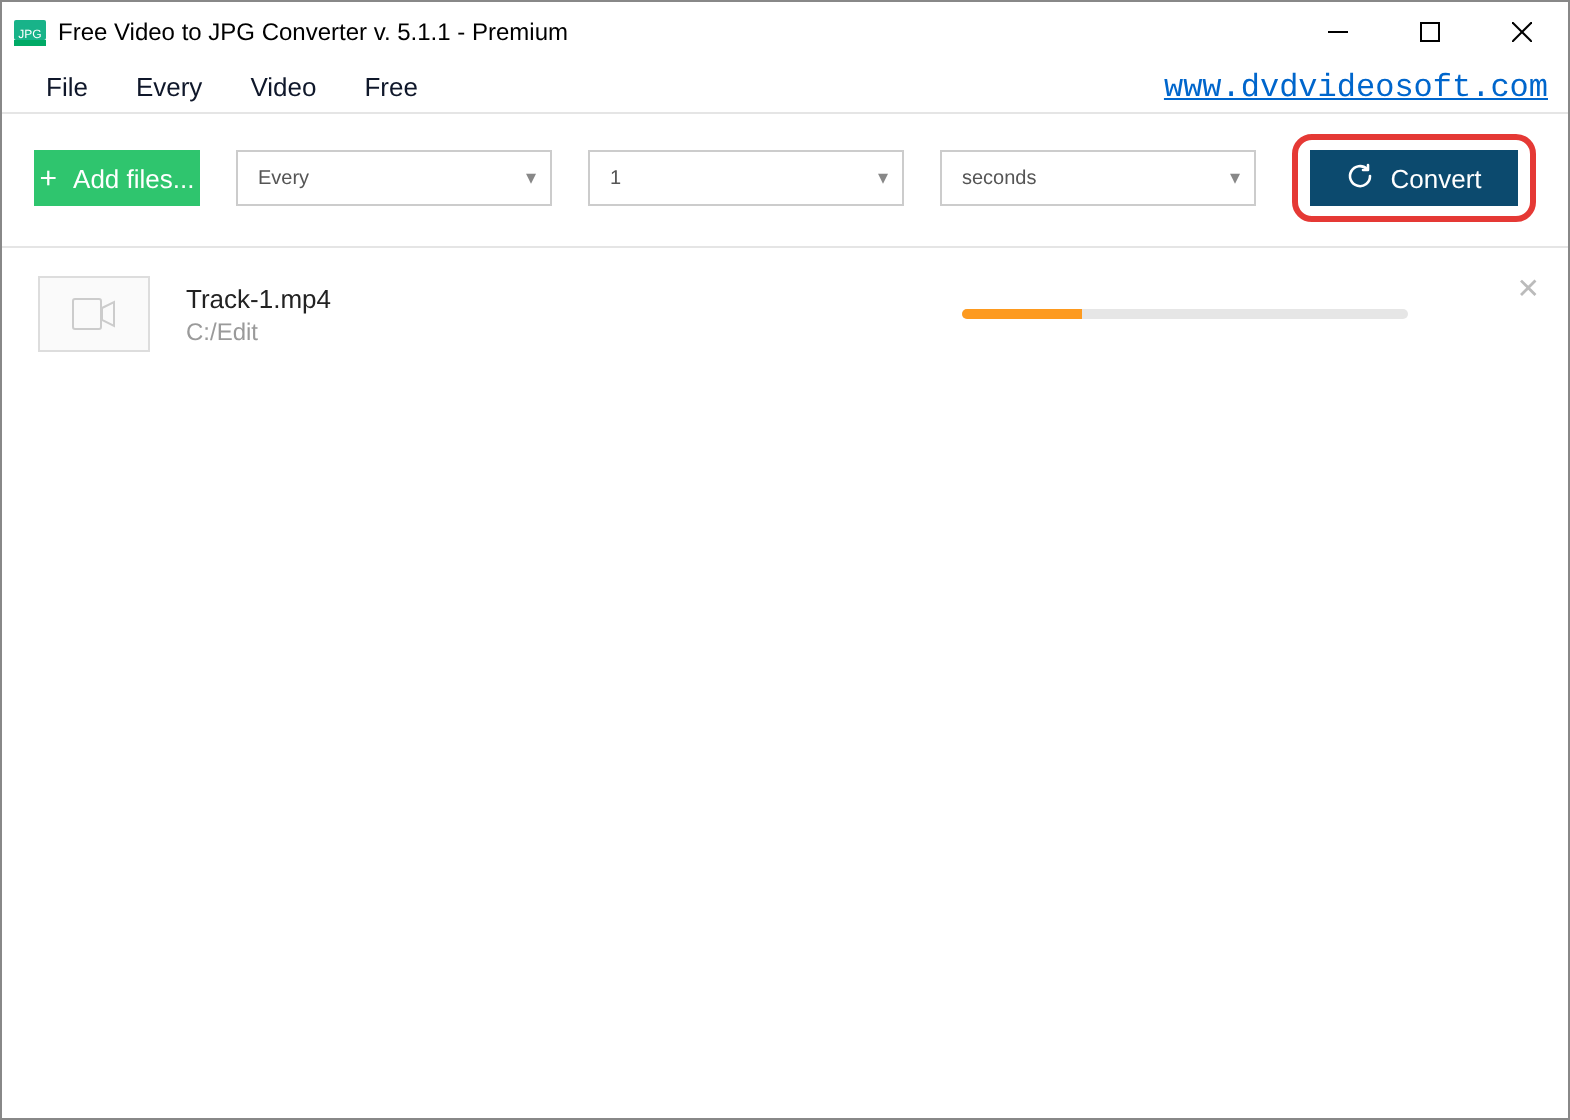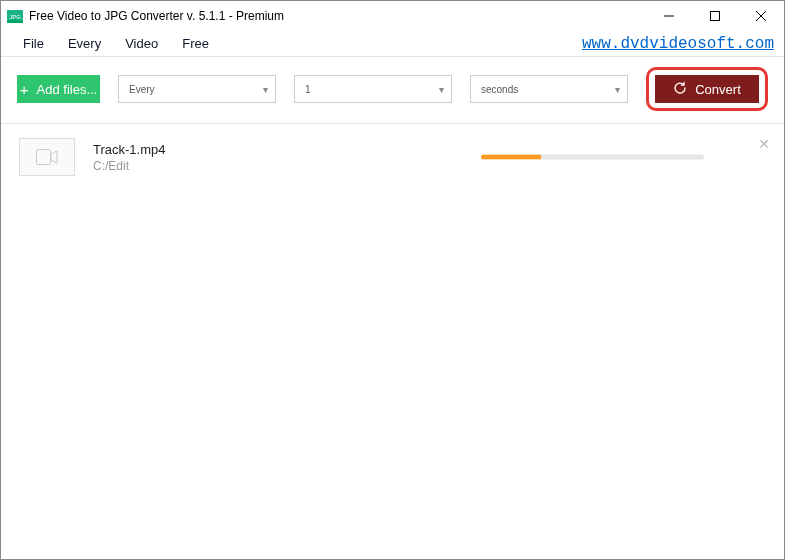--- a/index.html
+++ b/index.html
@@ -101,21 +101,21 @@
     position: absolute; right: 8px; top: 50%; transform: translateY(-50%);
     pointer-events: none; color: #888; font-size: 10px;
   }
   .convert-wrap {
     border: 3px solid #e53935;
     border-radius: 10px;
     padding: 5px 6px;
     margin-left: auto;
   }
   .convert-btn {
-    background: #7f1d1d;
+    background: #0c4a6e;
     color: #fff;
     border: none;
     height: 28px;
     width: 104px;
     display: flex;
     align-items: center;
     justify-content: center;
     gap: 8px;
     font-size: 13px;
     cursor: pointer;

